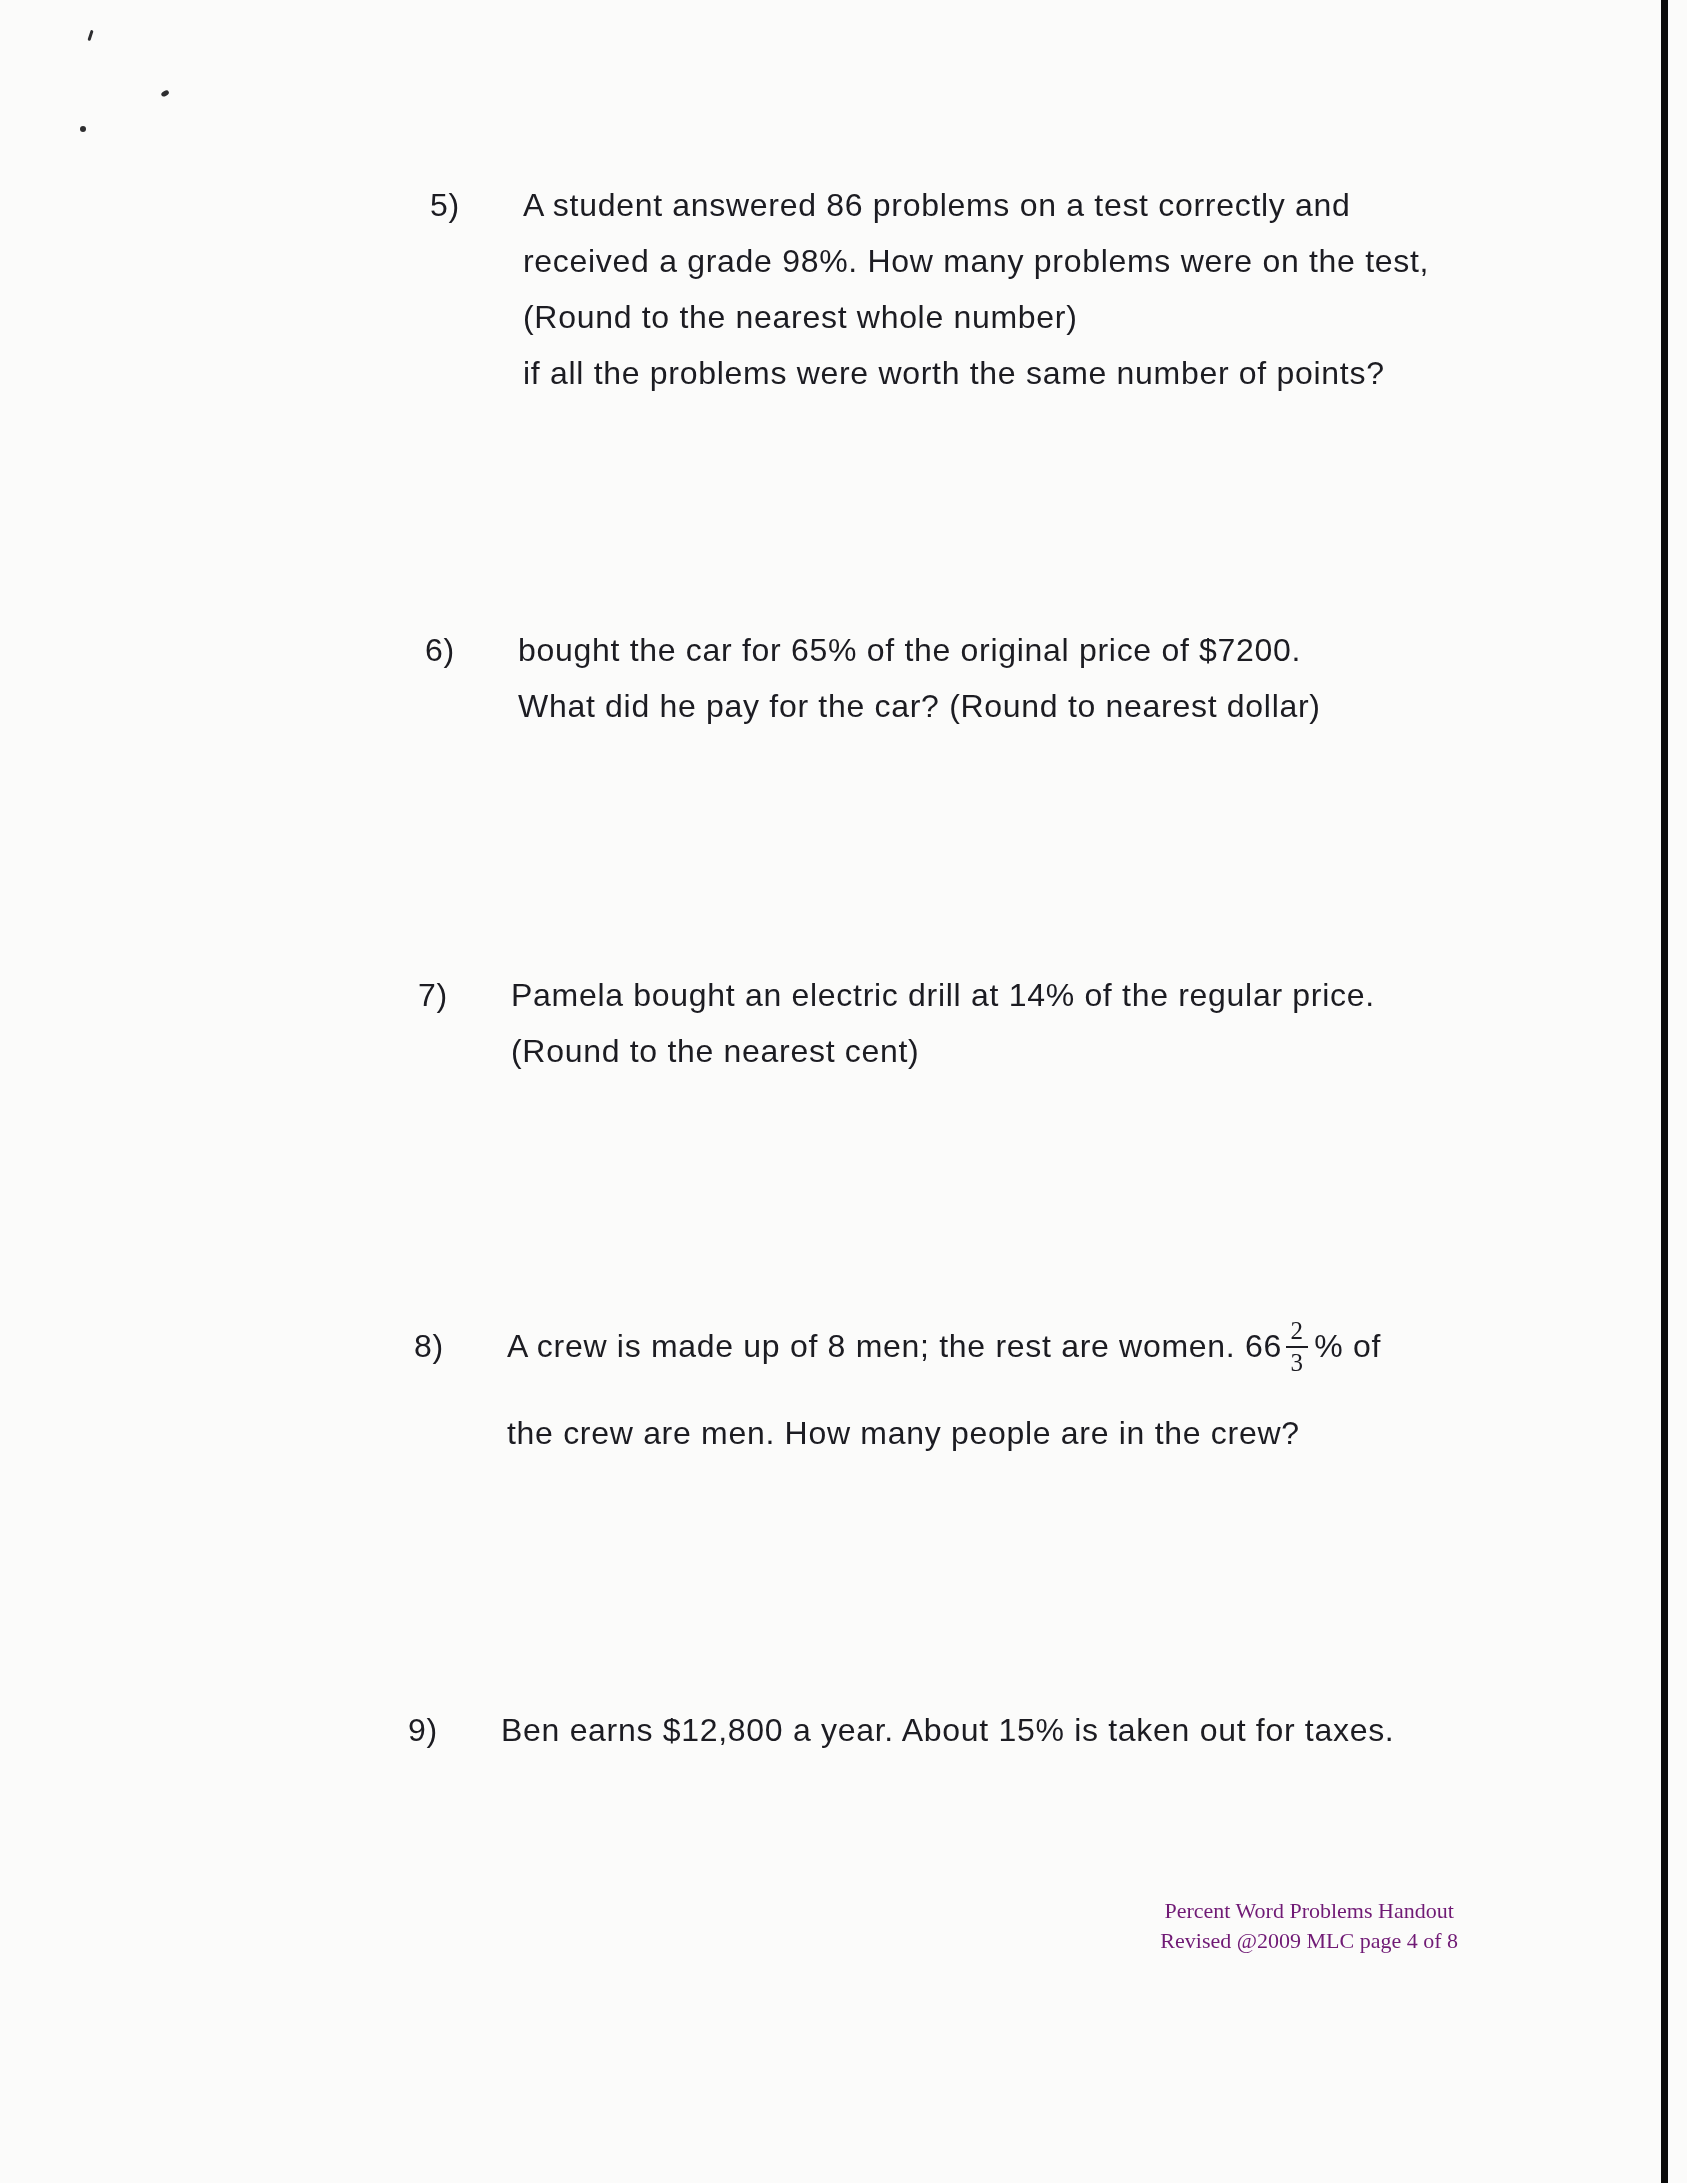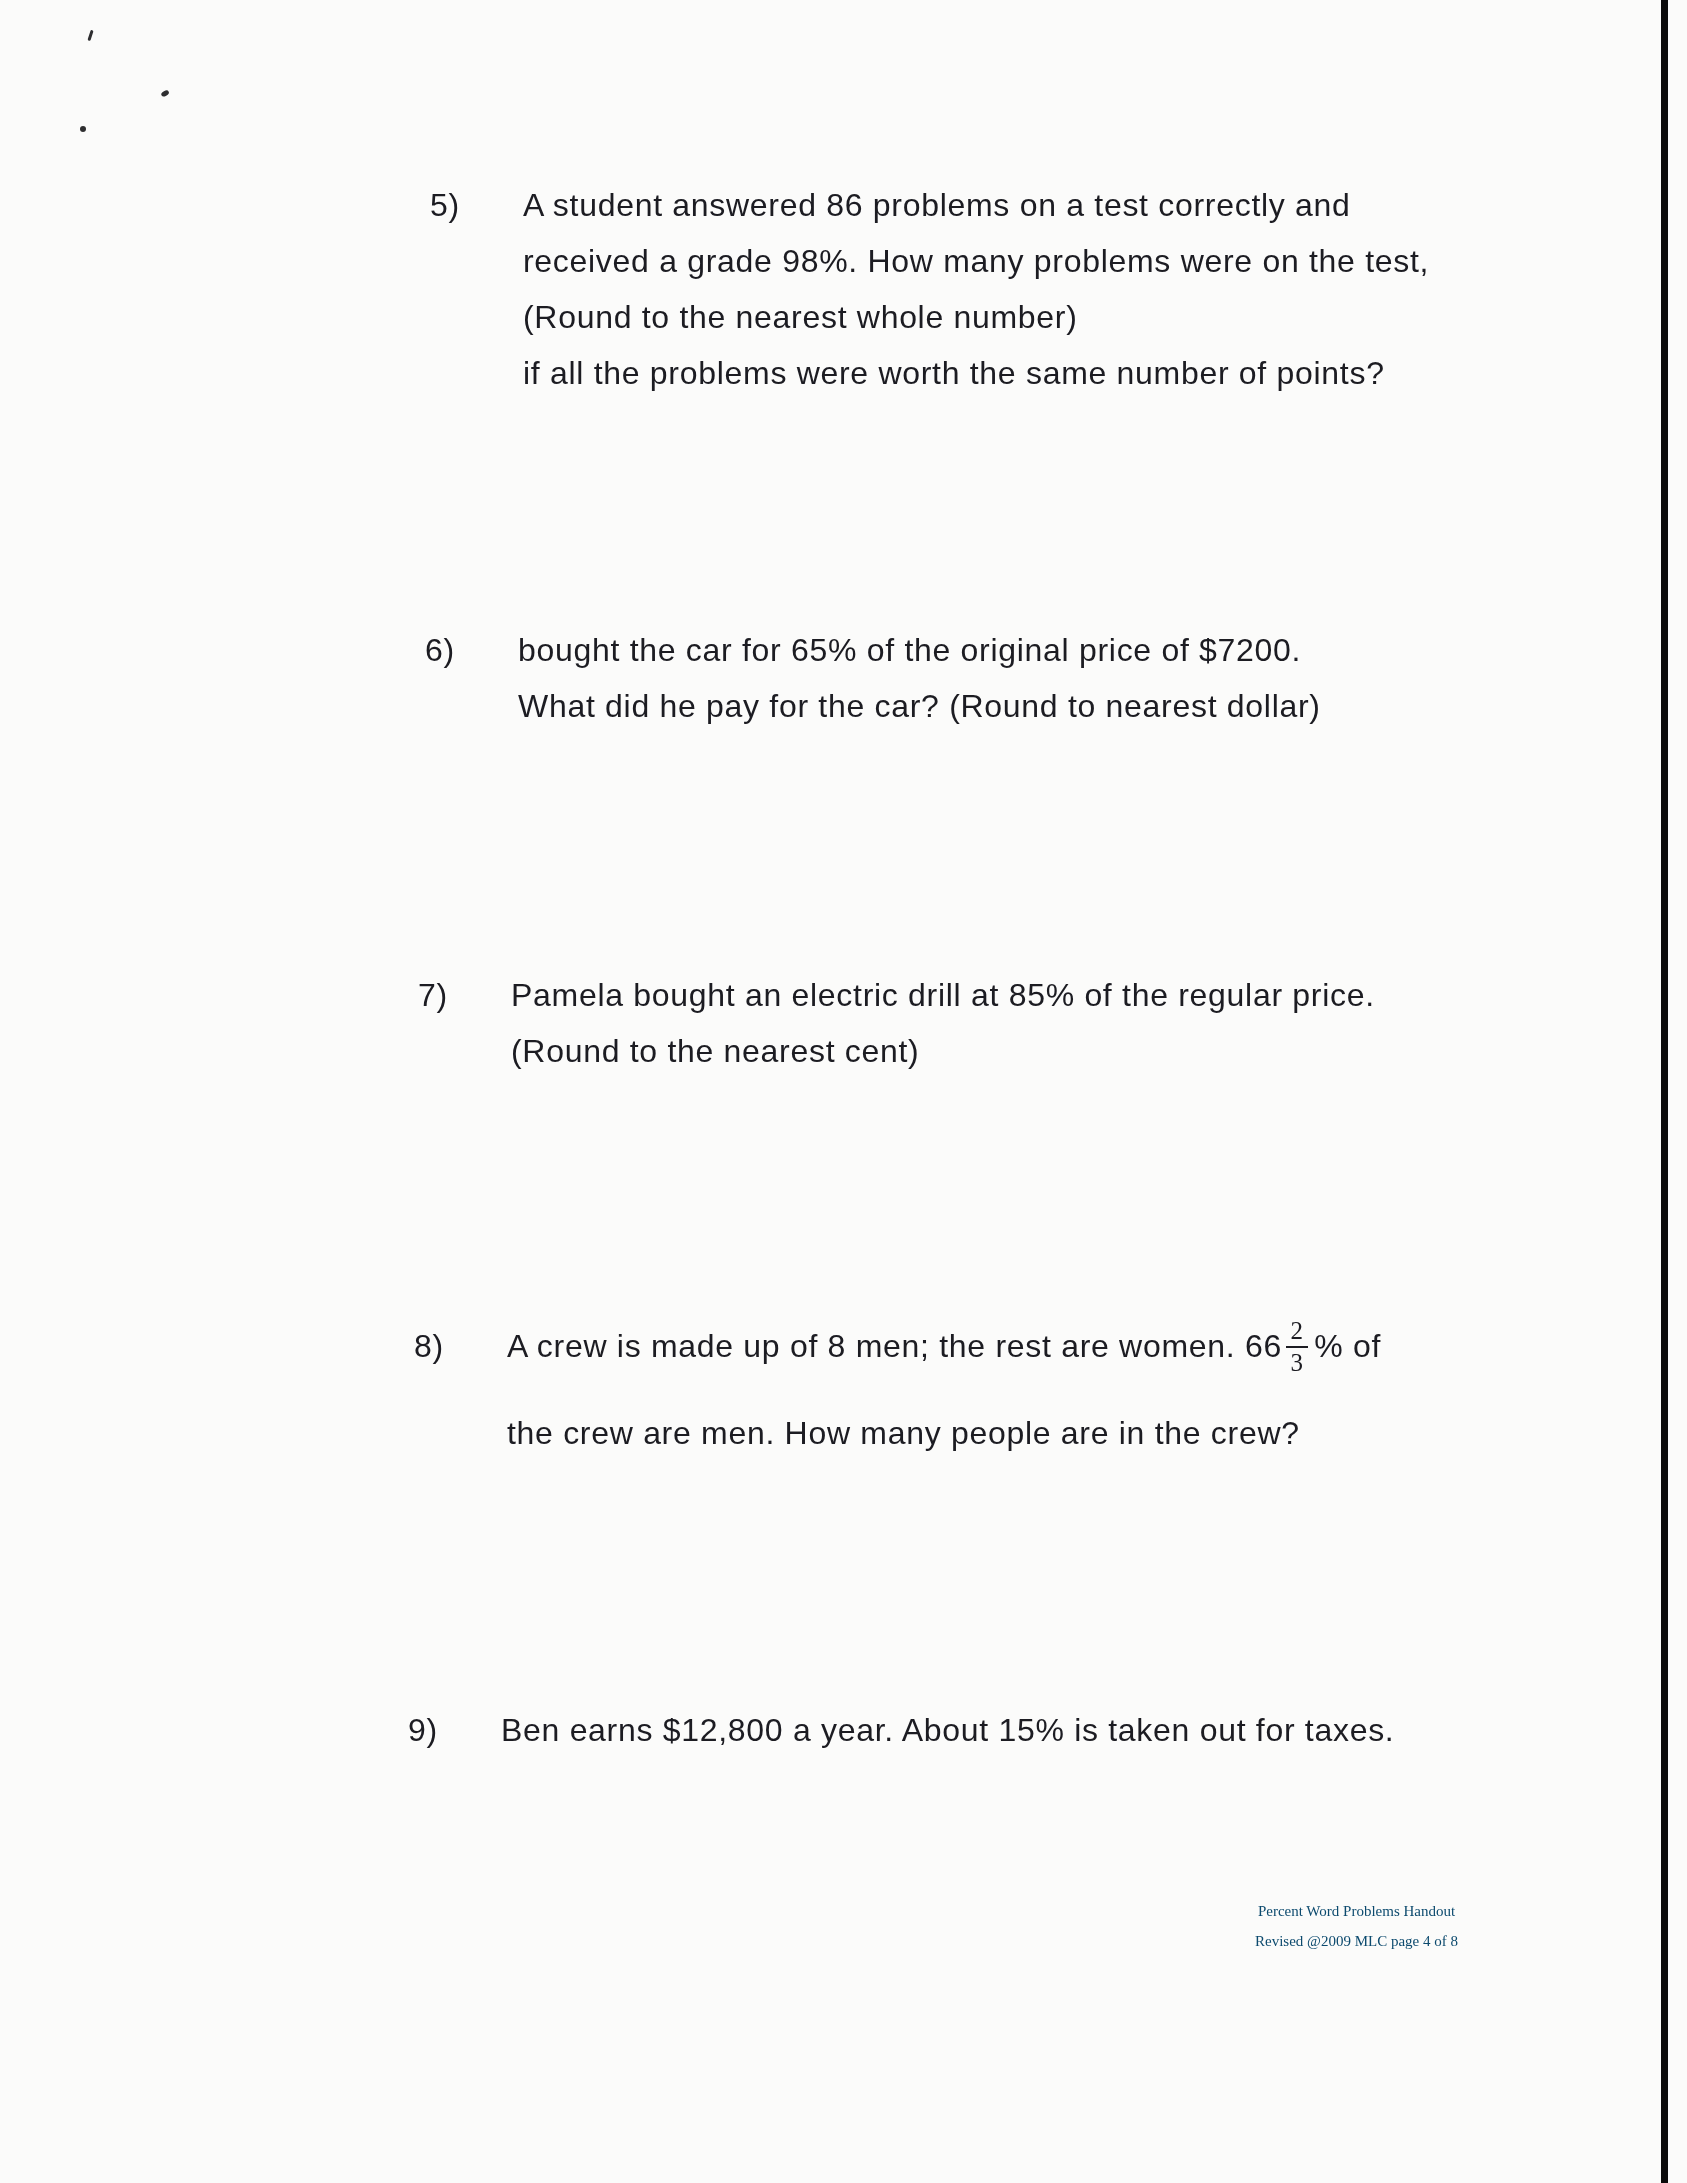--- a/index.html
+++ b/index.html
@@ -50,24 +50,24 @@
     border-bottom: 2px solid #1c1c22;
     padding: 0 4.6px 2px 4.6px;
   }
   .frac-den { padding-top: 2px; }
 
   .footer {
     position: absolute;
     top: 1896px;
     right: 229px;
     font-family: "Liberation Serif", serif;
-    font-size: 15px;
+    font-size: 22px;
     line-height: 30px;
     text-align: center;
-    color: #0c4a6e;
+    color: #701a75;
   }
 
   .scan-line {
     position: absolute;
     top: 0;
     bottom: 0;
     left: 1661px;
     width: 7.3px;
     background: #0b0b0b;
   }
@@ -98,21 +98,21 @@
   <div class="pnum">6)</div>
   <div class="ptext">
     <div class="line">bought the car for 65% of the original price of $7200.</div>
     <div class="line">What did he pay for the car? (Round to nearest dollar)</div>
   </div>
 </section>
 
 <section class="problem" style="left:418px; top:967px;">
   <div class="pnum">7)</div>
   <div class="ptext">
-    <div class="line">Pamela bought an electric drill at 85% of the regular price.</div>
+    <div class="line">Pamela bought an electric drill at 14% of the regular price.</div>
     <div class="line">(Round to the nearest cent)</div>
   </div>
 </section>
 
 <section class="problem" style="left:414px; top:1318px;">
   <div class="pnum">8)</div>
   <div class="ptext">
     <div class="line line-flex">
       <span>A crew is made up of 8 men; the rest are women. 66</span>
       <span class="frac">

